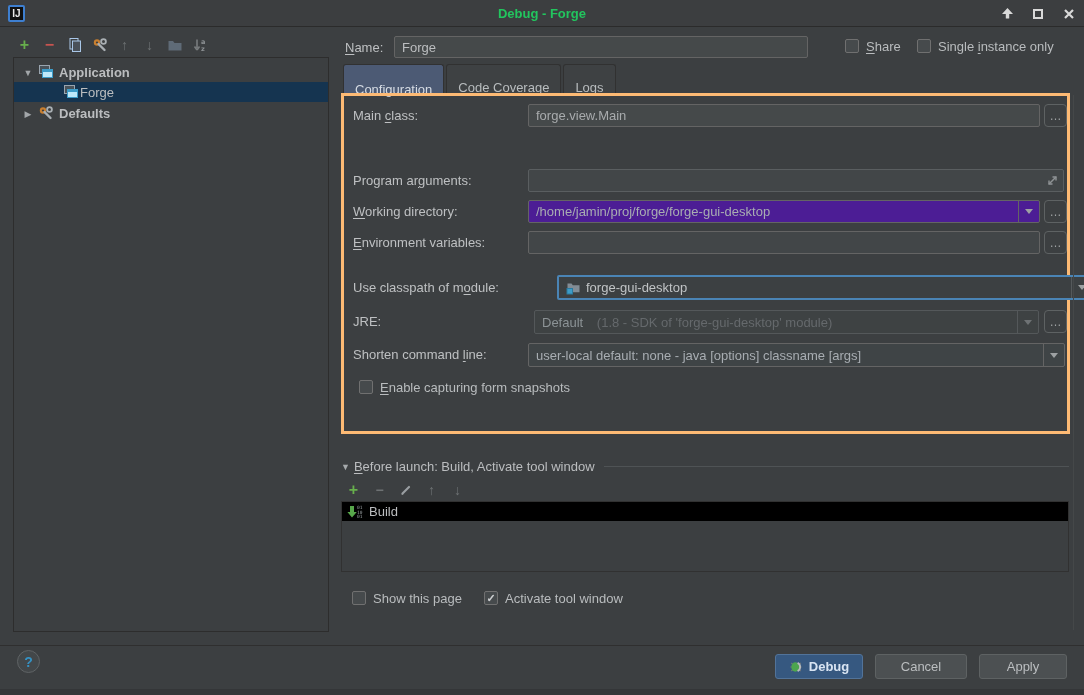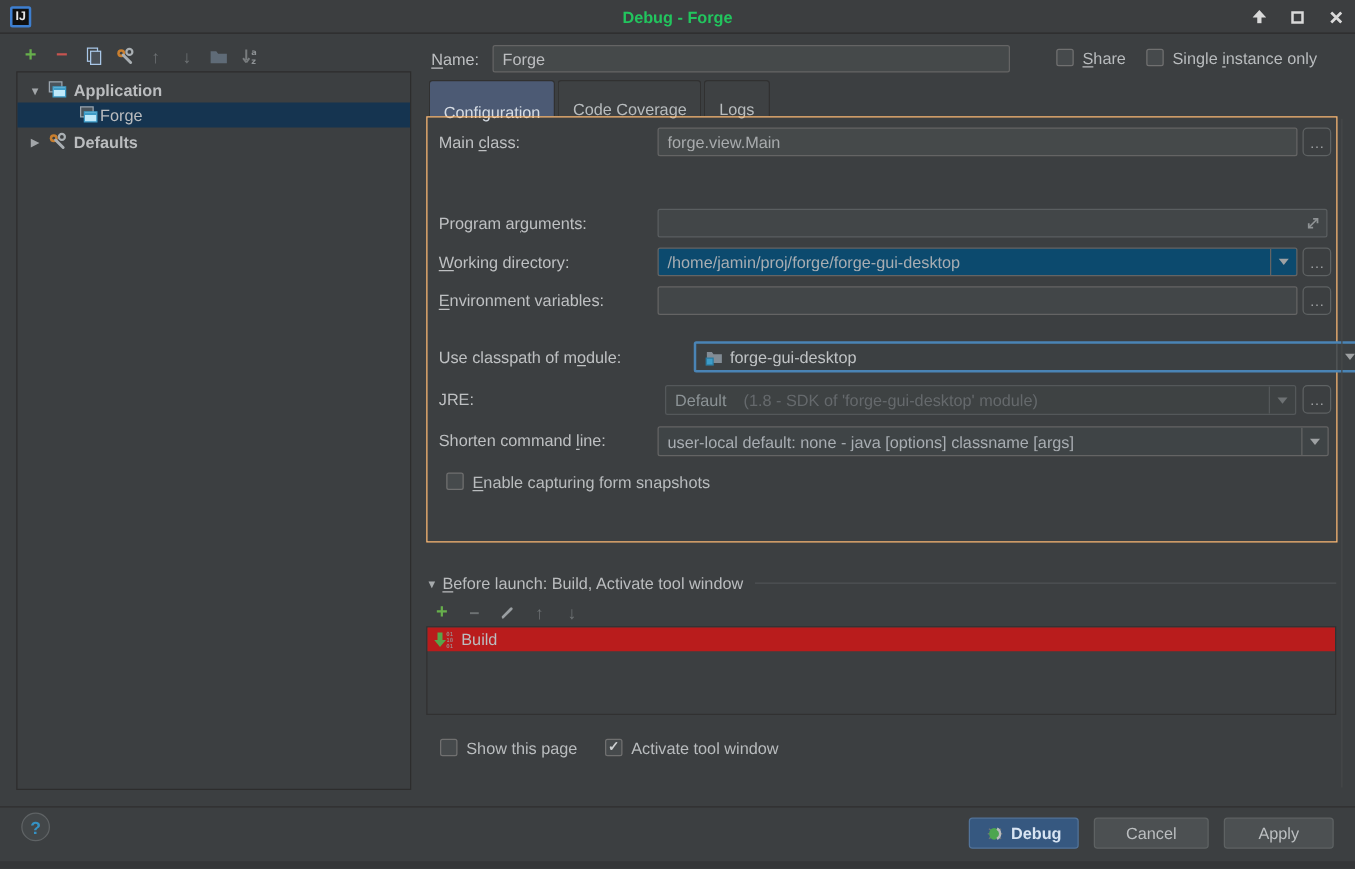--- a/index.html
+++ b/index.html
@@ -64,21 +64,21 @@
   
   .tabs { position:absolute; left:343px; top:71px; height:22px; display:flex; align-items:flex-end; gap:2px; }
   .tab {
     height:19px; line-height:18px; padding:14px 11px;
     background:#3E4143; border:1px solid #313131; border-bottom:none;
     border-radius:3px 3px 0 0; color:#B8BCBE;
   }
   .tab.sel { height:22px; line-height:21px; background:#4C5A74; color:#D6DCE4; }
 
   
-  .cfg-panel { position:absolute; left:341px; top:93px; width:729px; height:341px; border:1px solid #fdba74; }
+  .cfg-panel { position:absolute; left:341px; top:93px; width:729px; height:341px; border:3px solid #fdba74; }
   .frow { position:absolute; left:0; width:727px; }
   .flabel { position:absolute; left:9px; top:4px; color:#BEC0C2; white-space:nowrap; }
   .fctl { position:absolute; left:184px; top:0; }
 
   .tinput {
     height:23px; background:#45494A; border:1px solid #646464; border-radius:2px;
     color:#A8ABAD; font-family:"Liberation Sans",sans-serif; font-size:13px; padding:0 7px; outline:none;
   }
   .tinput.mono { font-family:"DejaVu Sans Mono", monospace; font-size:12.5px; color:#7F8385; background:#404446; border-color:#5A5E60; }
   .expand-wrap { position:relative; }
@@ -109,21 +109,21 @@
   .val-bright { color:#C0C3C5; }
 
   .cb-row { position:absolute; display:flex; align-items:flex-start; gap:7px; color:#B9BCBE; }
 
   
   .bl-header { position:absolute; left:341px; top:459px; width:728px; display:flex; align-items:center; }
   .bl-arrow { font-size:9px; color:#A6AAAC; margin-right:4px; }
   .bl-divider { flex:1; border-top:1px solid #4F5355; margin-left:9px; }
   .bl-toolbar { position:absolute; left:345px; top:481px; display:flex; gap:9px; }
   .list-panel { position:absolute; left:341px; top:501px; width:728px; height:71px; border:1px solid #313131; }
-  .list-row { position:absolute; left:0; top:0; width:726px; height:19px; background:#b91c1c; display:flex; align-items:center; color:#BCBEC0;text-align:right; }
+  .list-row { position:absolute; left:0; top:0; width:726px; height:19px; background:#000000; display:flex; align-items:center; color:#BCBEC0;text-align:right; }
 
   
   .bottom-sep { position:absolute; left:0; top:645px; width:1084px; border-top:1px solid #2F2F2F; }
   .btm-strip { position:absolute; left:0; top:689px; width:1084px; height:6px; background:#343638; }
   .btn {
     position:absolute; top:654px; height:25px;
     background:#4C5052; border:1px solid #5E6263; border-radius:3px;
     color:#BBBEC0; font-size:13px; font-family:"Liberation Sans",sans-serif;
     display:flex; align-items:center; justify-content:center; gap:6px;
   }
@@ -262,21 +262,21 @@
         <svg width="13" height="13" viewBox="0 0 13 13">
           <path d="M3 10 L10 3" stroke="#8F9395" stroke-width="1.4"></path>
           <path d="M6.5 3 H10 V6.5 M6.5 10 H3 V6.5" stroke="#8F9395" stroke-width="1.4" fill="none"></path>
         </svg>
       </span>
     </div>
   </div>
 
   <div class="frow" style="top:104px;height:23px;">
     <span class="flabel"><span></span><span class="u">W</span><span>orking directory:</span></span>
-    <div class="fctl combo" style="width:512px;background:#0c4a6e;">
+    <div class="fctl combo" style="width:512px;background:#4c1d95;">
       <span class="cval val-norm">/home/jamin/proj/forge/forge-gui-desktop</span>
       <span class="carr">
           <span class="tri"></span>
         </span>
     </div>
     <div class="sq-btn" style="left:700px;">…</div>
   </div>
 
   <div class="frow" style="top:135px;height:23px;">
     <span class="flabel"><span></span><span class="u">E</span><span>nvironment variables:</span></span>

